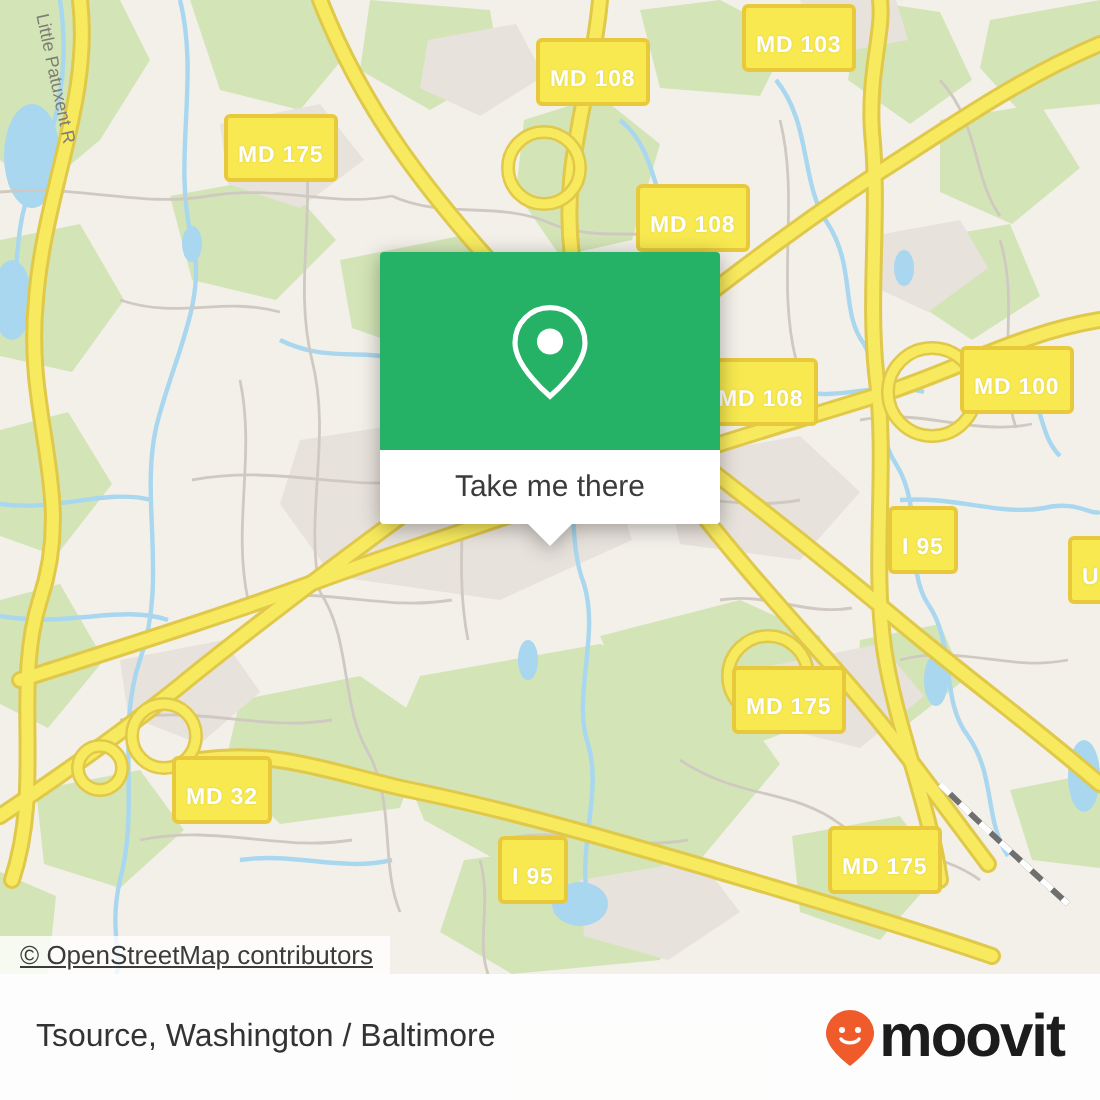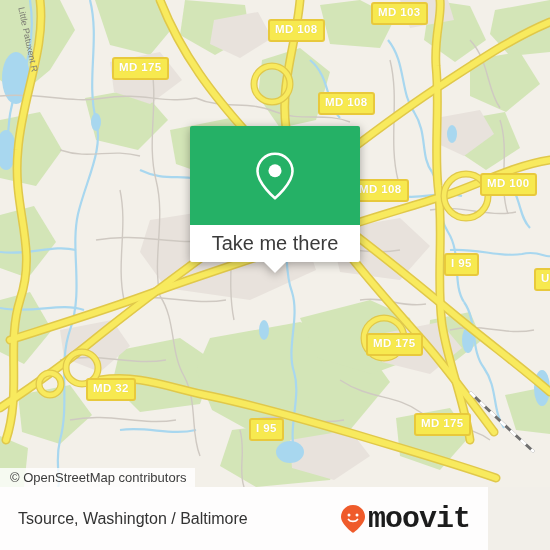--- a/index.html
+++ b/index.html
@@ -18,21 +18,21 @@
   .shield{
     position:absolute;
     background:#f7e94f;
     border:2px solid #e8c93c;
     border-radius:3px;
     color:#ffffff;
     font-size:11.5px;
     font-weight:bold;
     letter-spacing:.4px;
     line-height:1;
-    padding:3px 5px 4px 5px;
+    padding:14px 5px 4px 5px;
     white-space:nowrap;
     text-shadow:0 0 1px rgba(180,150,40,.35);
     font-family:"Liberation Sans","DejaVu Sans",sans-serif;
   }
 
   
   .river-label{
     position:absolute;
     color:#7d7d74;
     font-size:9px;
@@ -46,49 +46,50 @@
     position:absolute;left:190px;top:126px;width:170px;
     filter:drop-shadow(0 2px 5px rgba(0,0,0,.32));
   }
   .callout-body{
     background:#25b166;height:99px;border-radius:2px 2px 0 0;
     display:flex;align-items:center;justify-content:center;
   }
   .callout-footer{
     background:#ffffff;height:37px;border-radius:0 0 2px 2px;
     display:flex;align-items:center;justify-content:center;
-    color:#3b3b3b;font-size:20px;
+    color:#3b3b3b;font-size:15px;
   }
   .callout-tail{
     position:absolute;left:50%;bottom:-11px;margin-left:-11px;
     width:0;height:0;
     border-left:11px solid transparent;
     border-right:11px solid transparent;
     border-top:11px solid #ffffff;
   }
   .pin-glyph{width:56px;height:56px;display:block;}
 
   
   .attribution{
     position:absolute;left:0;top:468px;
     background:rgba(255,255,255,.80);
     color:#3b3b3b;font-size:13px;
     padding:2px 8px 3px 10px;
     white-space:nowrap;
+    text-decoration:underline;
   }
 
   
   .footer{
-    position:absolute;left:0;top:487px;width:488px;height:63px;
+    position:absolute;left:0;top:487px;width:550px;height:63px;
     background:rgba(255,255,255,.88);
     display:flex;align-items:center;justify-content:space-between;
     padding:0 18px 0 18px;box-sizing:border-box;
   }
   .footer-title{color:#333333;font-size:16px;white-space:nowrap;}
-  .brand{display:flex;align-items:center;gap:2px;font-family:Liberation Mono, monospace;}
+  .brand{display:flex;align-items:center;gap:2px;}
   .brand-mark{width:26px;height:30px;display:block;}
   .brand-word{color:#1c1c1c;font-size:30px;font-weight:bold;letter-spacing:-1px;line-height:1;}
 </style>
 </head>
 <body>
 
 <div class="screen">
 
   <div class="map">
     <svg width="550" height="487" viewBox="0 0 550 487" xmlns="http://www.w3.org/2000/svg">

